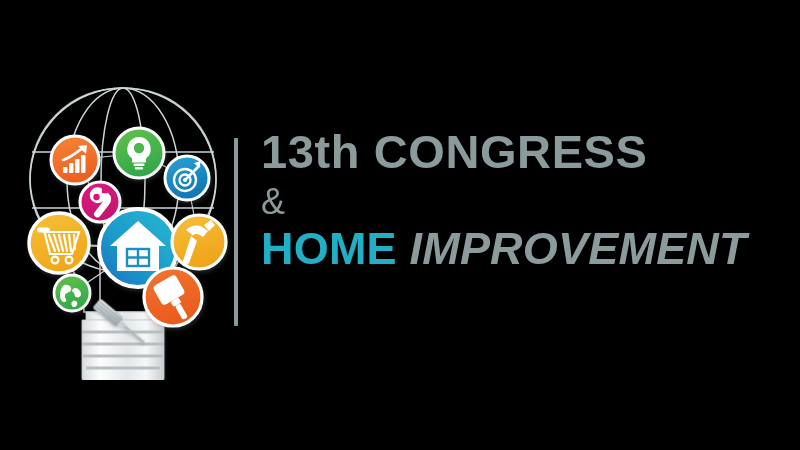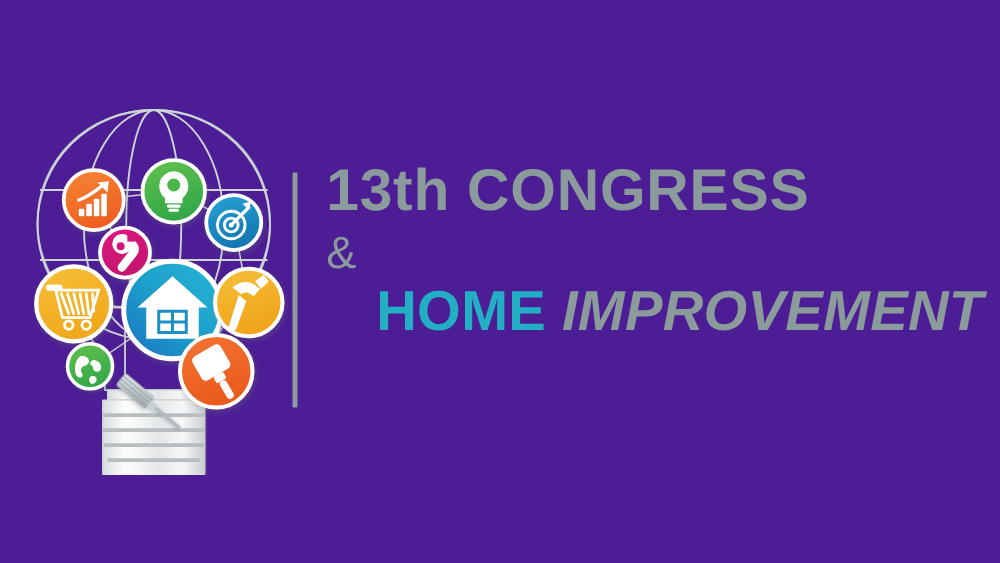--- a/index.html
+++ b/index.html
@@ -2,21 +2,21 @@
 <html><head>
 <meta charset="utf-8">
 <style>
   html,body{margin:0;padding:0;}
   body{
     width:800px;height:450px;
     background:#ffffff;
     font-family:"Liberation Sans", sans-serif;
     overflow:hidden;
   }
-  #stage{position:relative;width:800px;height:450px;background:#4c1d95;}
+  #stage{position:relative;width:800px;height:450px;background:#000000;}
 
   
   #logo-mark{position:absolute;left:8px;top:50px;width:230px;height:330px;}
   #logo-mark svg{display:block;width:230px;height:330px;}
 
   
   #divider{
     position:absolute;left:234px;top:138px;width:4px;height:188px;
     background:#8b9b9c;border-radius:1px;
   }
@@ -38,21 +38,21 @@
   #line-amp{
     margin-top:9px;
     font-size:36px;font-weight:normal;
     color:#8b9b9c;
   }
   #line-home{
     margin-top:6px;
     font-size:45px;font-weight:bold;letter-spacing:0.2px;
     color:#8b9b9c;
   }
-  #home-word{color:#22aec4;margin-left:40px;}
+  #home-word{color:#22aec4;}
   #improvement-word{color:#8b9b9c;font-style:italic;}
 </style>
 </head>
 <body>
 
 <div id="stage">
 
   <div id="logo-mark">
     <svg viewBox="0 0 230 330" xmlns="http://www.w3.org/2000/svg">
       <defs>

